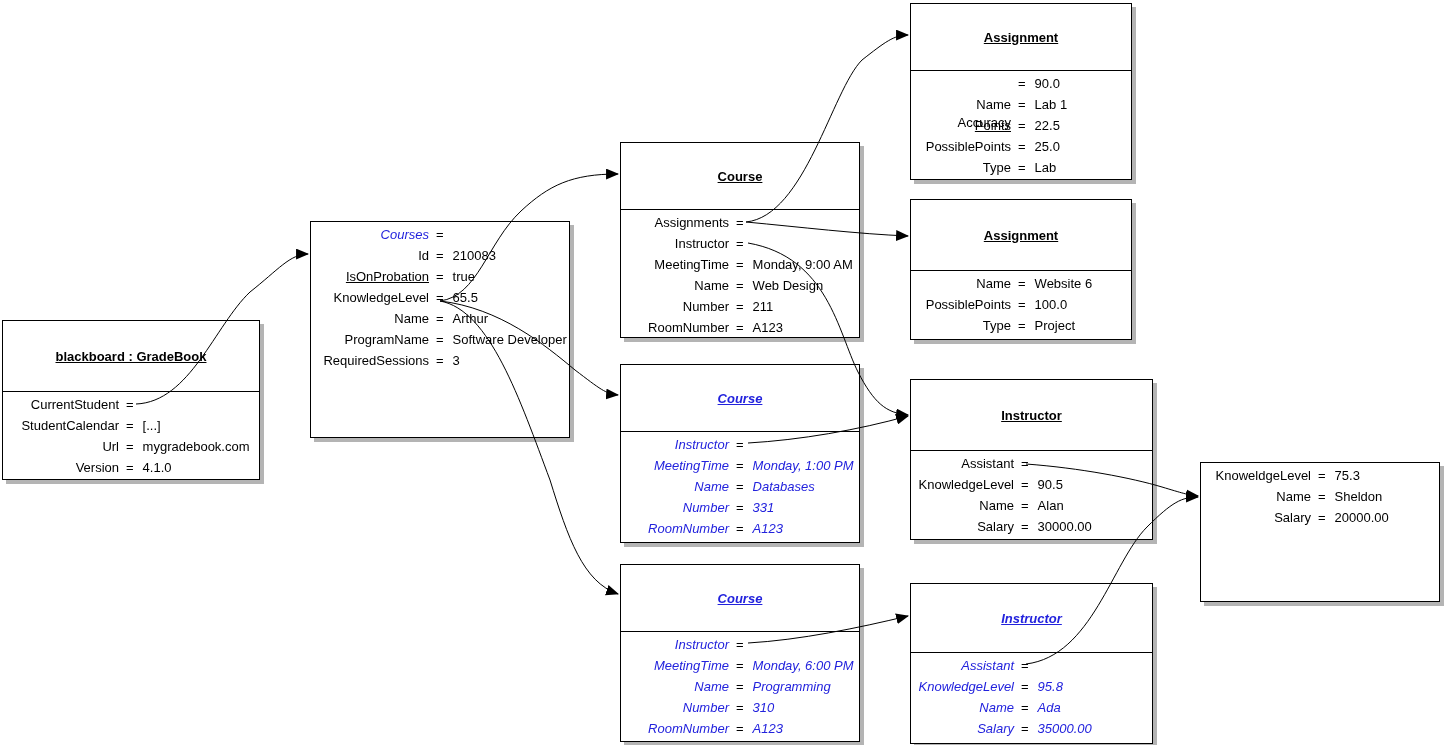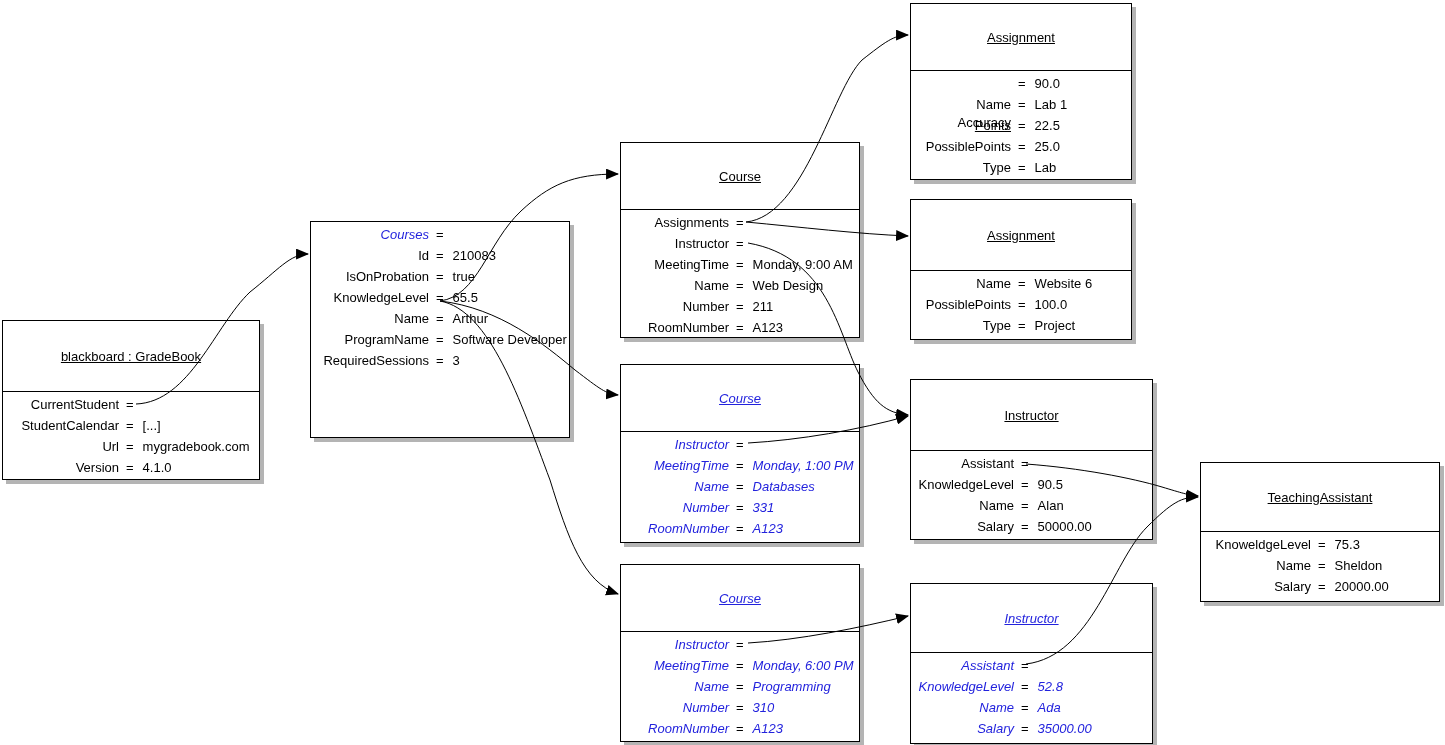--- a/index.html
+++ b/index.html
@@ -23,21 +23,21 @@
     color:#000000;
     z-index:1;
     box-sizing:border-box;
   }
   .box-header{
     display:flex;align-items:center;justify-content:center;
     border-bottom:1px solid #000000;
     box-sizing:border-box;
   }
   .box-title{
-    font-weight:normal;
+    font-weight:bold;
     text-decoration:underline;
   }
   .box-rows{padding-top:2px;}
   .prow{
     display:flex;
     height:21px;line-height:21px;
     white-space:nowrap;
   }
   .rname{flex:none;text-align:right;}
   .req{flex:none;margin:0 9px 0 7px;color:#000000;}
@@ -110,21 +110,21 @@
           <span class="rname blue-item" style="width: 118px;">Courses</span>
           <span class="req">=</span>
           <span class="rval"></span>
         </div>
         <div class="prow">
           <span class="rname" style="width: 118px;">Id</span>
           <span class="req">=</span>
           <span class="rval">210083</span>
         </div>
         <div class="prow">
-          <span class="rname" style="width: 118px;">IsOnProbation</span>
+          <span class="rname" style="width: 118px; text-decoration: underline;">IsOnProbation</span>
           <span class="req">=</span>
           <span class="rval">true</span>
         </div>
         <div class="prow">
           <span class="rname" style="width: 118px;">KnowledgeLevel</span>
           <span class="req">=</span>
           <span class="rval">65.5</span>
         </div>
         <div class="prow">
           <span class="rname" style="width: 118px;">Name</span>
@@ -314,55 +314,52 @@
           <span class="rval">90.5</span>
         </div>
         <div class="prow">
           <span class="rname" style="width: 103px;">Name</span>
           <span class="req">=</span>
           <span class="rval">Alan</span>
         </div>
         <div class="prow">
           <span class="rname" style="width: 103px;">Salary</span>
           <span class="req">=</span>
-          <span class="rval">50000.00</span>
+          <span class="rval">30000.00</span>
         </div>
       </div>
     </div>
     <div class="box blue" style="left: 910px; top: 583px; width: 243px; height: 161px; box-shadow: rgb(180, 180, 180) 4px 4px 0px;">
       <div class="box-header" style="height: 69px;">
         <span class="box-title">Instructor</span>
       </div>
       <div class="box-rows">
         <div class="prow">
           <span class="rname" style="width: 103px;">Assistant</span>
           <span class="req">=</span>
           <span class="rval"></span>
         </div>
         <div class="prow">
           <span class="rname" style="width: 103px;">KnowledgeLevel</span>
           <span class="req">=</span>
-          <span class="rval">52.8</span>
+          <span class="rval">95.8</span>
         </div>
         <div class="prow">
           <span class="rname" style="width: 103px;">Name</span>
           <span class="req">=</span>
           <span class="rval">Ada</span>
         </div>
         <div class="prow">
           <span class="rname" style="width: 103px;">Salary</span>
           <span class="req">=</span>
           <span class="rval">35000.00</span>
         </div>
       </div>
     </div>
     <div class="box" style="left: 1200px; top: 462px; width: 240px; height: 140px; box-shadow: rgb(180, 180, 180) 4px 4px 0px;">
-      <div class="box-header" style="height: 69px;">
-        <span class="box-title">TeachingAssistant</span>
-      </div>
       <div class="box-rows">
         <div class="prow">
           <span class="rname" style="width: 110px;">KnoweldgeLevel</span>
           <span class="req">=</span>
           <span class="rval">75.3</span>
         </div>
         <div class="prow">
           <span class="rname" style="width: 110px;">Name</span>
           <span class="req">=</span>
           <span class="rval">Sheldon</span>

